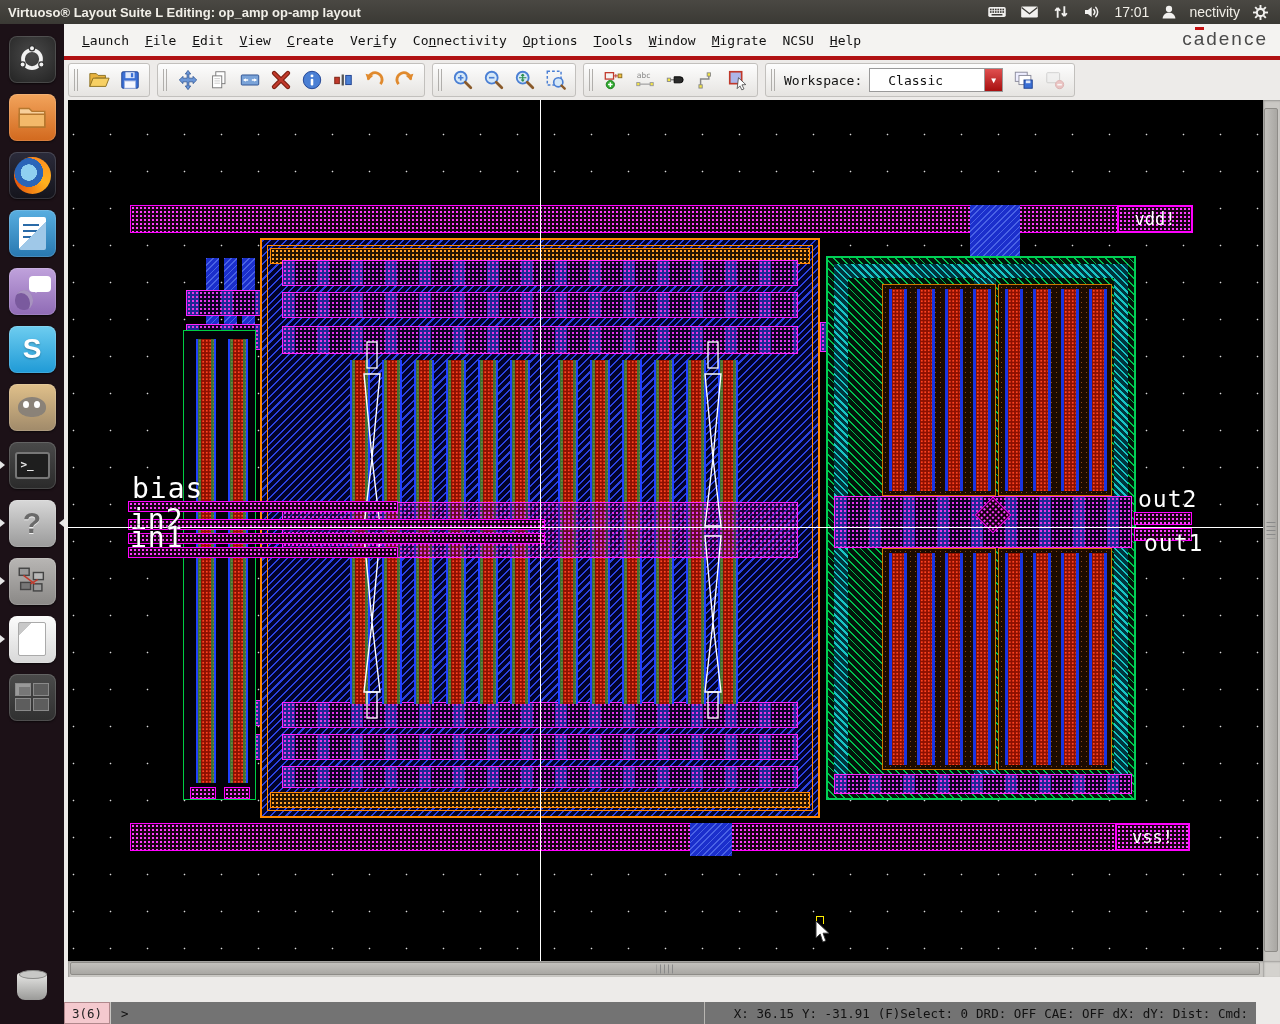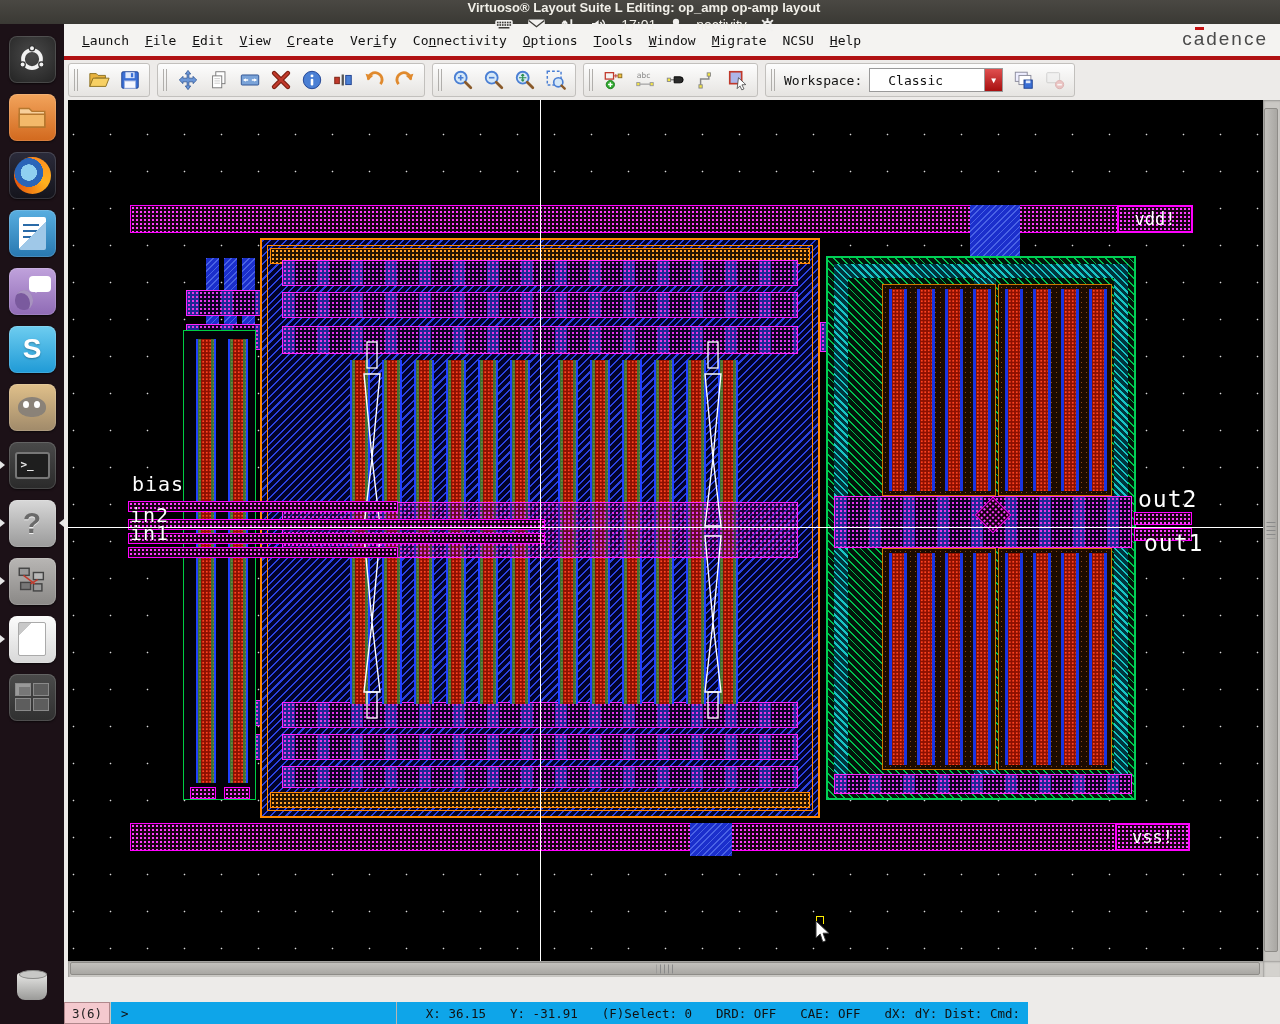--- a/index.html
+++ b/index.html
@@ -3,21 +3,21 @@
 <meta charset="utf-8">
 <style>
   html,body{margin:0;padding:0;width:1280px;height:1024px;overflow:hidden;background:#000;
     font-family:"DejaVu Sans Mono",monospace;-webkit-font-smoothing:none;}
   *{box-sizing:border-box;}
   .abs{position:absolute;}
 
   
   #titlebar{position:absolute;left:0;top:0;width:1280px;height:24px;
     background:linear-gradient(#4a4843,#3a3934);display:flex;align-items:center;
-    font-family:"Liberation Sans",sans-serif;color:#f1efe8;z-index:90;flex-direction:column;}
+    font-family:"Liberation Sans",sans-serif;color:#f1efe8;z-index:90;}
   #titlebar .title{font-size:13px;font-weight:bold;padding-left:8px;flex:1;white-space:nowrap;}
   #tray{display:flex;align-items:center;gap:11px;padding-right:10px;}
   #tray svg{display:block;}
   #tray .t-text{font-size:14px;color:#f1efe8;}
 
   
   #launcher{position:absolute;left:0;top:24px;width:64px;height:1000px;background:#1c1117;z-index:80;}
   .l-item{position:relative;width:64px;height:58px;display:flex;align-items:center;justify-content:center;}
   .tile{width:47px;height:47px;border-radius:8px;display:flex;align-items:center;justify-content:center;
     position:relative;box-shadow:0 1px 2px rgba(0,0,0,.6), inset 0 0 0 1px rgba(255,255,255,.14);}
@@ -118,46 +118,46 @@
     border:1px solid #ff8800;}
   .bar-red{position:absolute;width:20px;background-color:#8d1000;
     background-image:radial-gradient(#ff4422 .9px,transparent 1.05px);background-size:3.5px 3.5px;
     border-left:2px solid #2040ff;border-right:2px solid #2040ff;
     box-shadow:inset 3px 0 0 rgba(0,190,90,.55),inset -3px 0 0 rgba(0,190,90,.55);}
   .bar-red2{position:absolute;width:18px;background-color:#8d1000;
     background-image:radial-gradient(#ff4422 .9px,transparent 1.05px);background-size:3.5px 3.5px;
     border-left:3px solid #1a35e0;border-right:3px solid #1a35e0;}
   .quad{position:absolute;border:1px solid #cc7700;background-color:#1c0b00;
     background-image:radial-gradient(rgba(255,136,51,.5) .8px,transparent 1px);background-size:5px 5px;}
-  .net-label{position:absolute;color:#fff;font-size:20px;letter-spacing:1px;text-shadow:0 0 2px #000;z-index:32;}
+  .net-label{position:absolute;color:#fff;font-size:28px;letter-spacing:1px;text-shadow:0 0 2px #000;z-index:32;}
   .rail-label{display:flex;align-items:center;justify-content:center;color:#fff;font-size:17px;z-index:8;}
 
   
   .sb-trough{position:absolute;background:#cac8c4;box-shadow:inset 1px 1px 2px rgba(0,0,0,.25);}
   .sb-thumb{position:absolute;background:linear-gradient(90deg,#c2c0bc,#a9a7a3);border:1px solid #8e8c88;border-radius:2px;}
   .sb-thumb.horiz{background:linear-gradient(#c2c0bc,#a9a7a3);}
   .grips-v{position:absolute;left:50%;top:50%;transform:translate(-50%,-50%);width:9px;height:17px;
     background:repeating-linear-gradient(0deg,#8a8a8a 0 1px,transparent 1px 4px);}
   .grips-h{position:absolute;left:50%;top:50%;transform:translate(-50%,-50%);width:17px;height:9px;
     background:repeating-linear-gradient(90deg,#8a8a8a 0 1px,transparent 1px 4px);}
 
   
   #statusbar{position:absolute;left:0;top:953px;width:1216px;height:25px;
     background:linear-gradient(#fbfbfa,#d8d6d2);border-top:1px solid #fff;border-bottom:1px solid #9a9a98;
     display:flex;align-items:center;font-size:12.5px;color:#1a1a1a;padding:0 8px;}
   #statusbar .mid{position:absolute;left:50%;transform:translateX(-50%);}
   #statusbar .right{margin-left:auto;}
   #statusbar .sgrip{width:5px;height:14px;margin-right:6px;
     background:repeating-linear-gradient(90deg,#a8a6a2 0 1px,transparent 1px 3px);}
-  #cmdbar{position:absolute;left:0;top:978px;width:964px;height:22px;background:#0ea5e9;
+  #cmdbar{position:absolute;left:0;top:978px;width:1192px;height:22px;background:#737373;
     display:flex;align-items:center;font-size:12.5px;color:#111;}
   #hist-box{height:22px;background:#f4c9ce;border:1px solid #b0888c;display:flex;align-items:center;
     padding:0 7px;color:#222;}
   #prompt{padding:0 10px;border-left:1px solid #c8c6c2;height:22px;display:flex;align-items:center;}
-  #cmd-right{margin-left:auto;display:flex;gap:24px;padding-right:8px;border-left:1px solid #b8b6b2;
+  #cmd-right{margin-left:auto;display:flex;gap:8px;padding-right:8px;border-left:1px solid #b8b6b2;
     padding-left:29px;height:22px;align-items:center;}
 </style>
 </head>
 <body>
 
 <div id="titlebar">
   <span class="title">Virtuoso® Layout Suite L Editing: op_amp op-amp layout</span>
   <div id="tray">
     <svg width="22" height="20" viewBox="0 0 24 24">
         <rect x="1.5" y="6" width="21" height="12" rx="2" fill="#f2f1ef"></rect>

